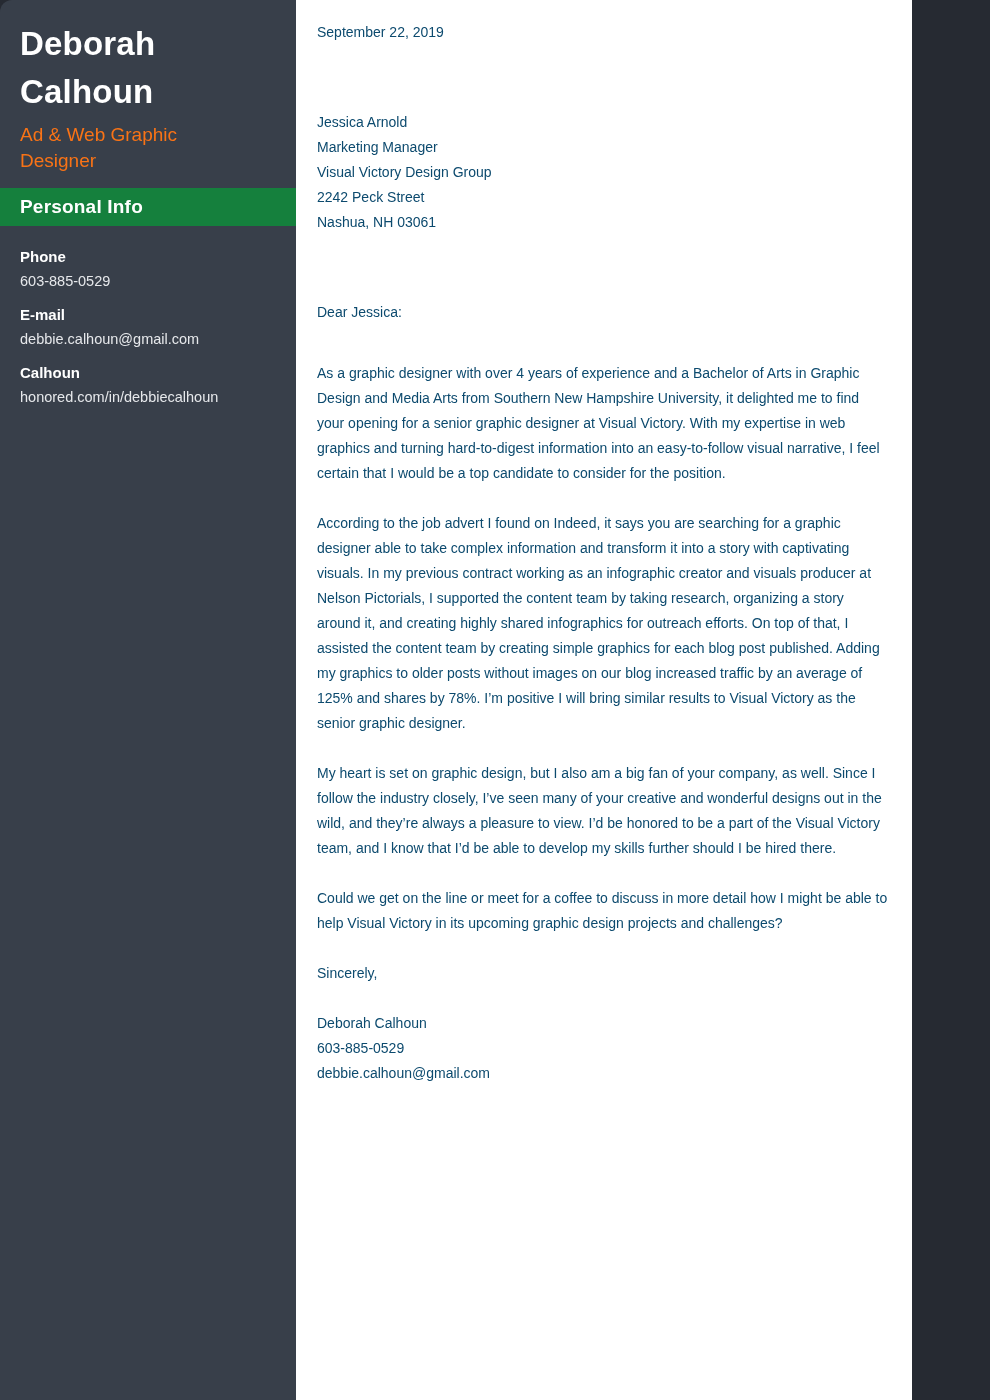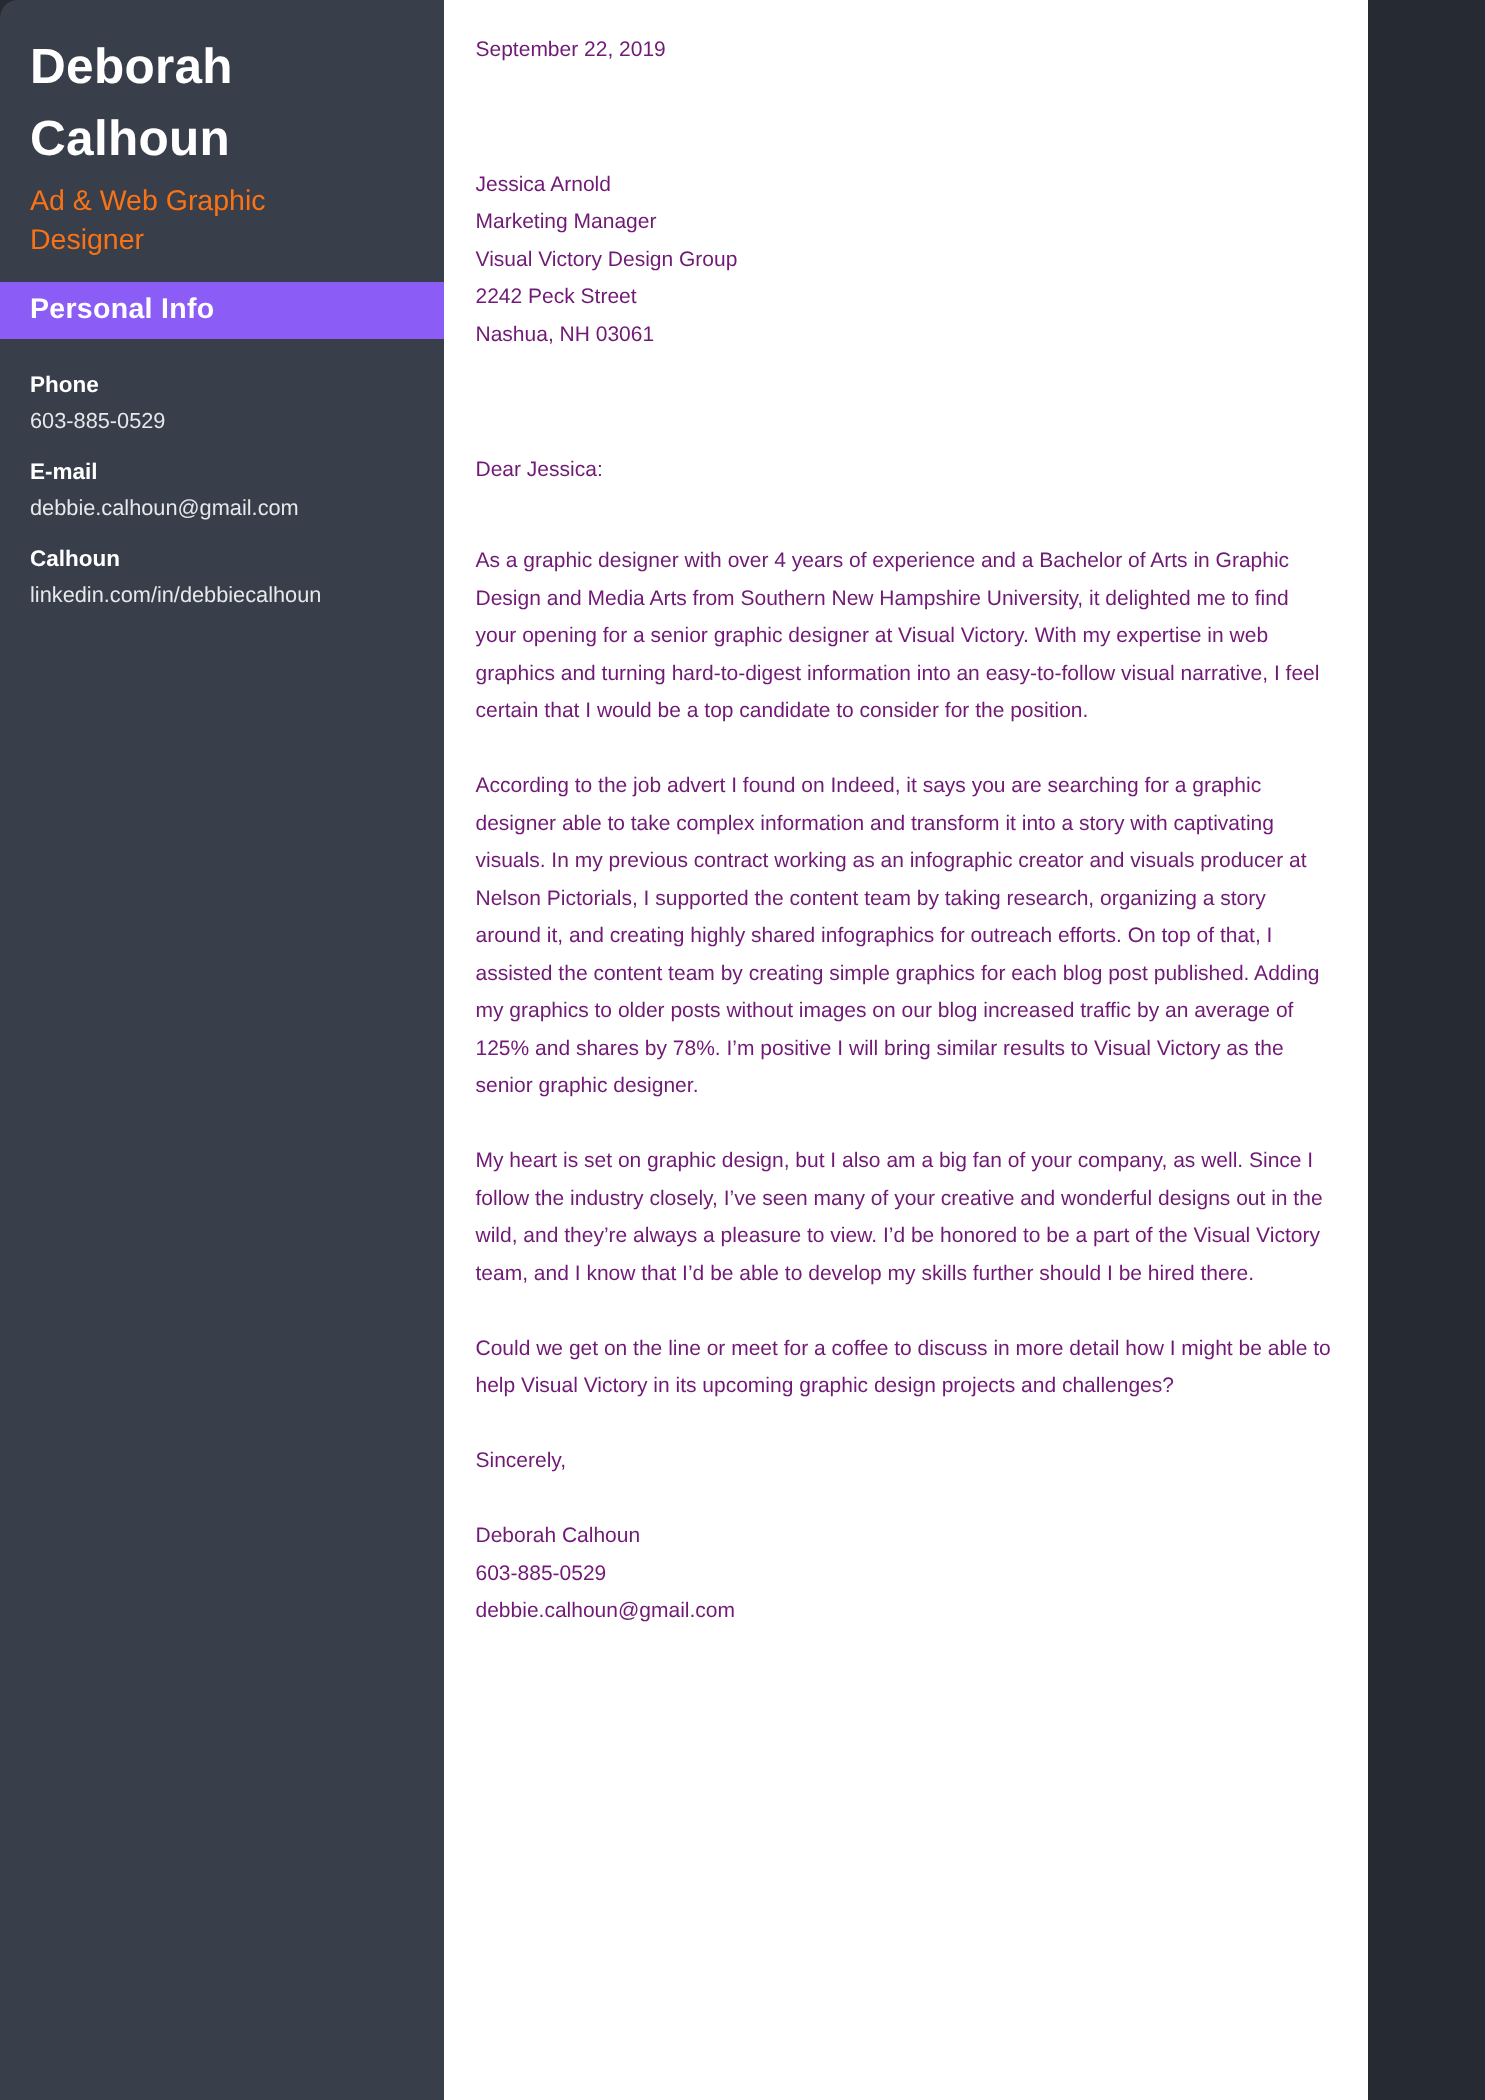--- a/index.html
+++ b/index.html
@@ -47,21 +47,21 @@
     padding: 6px 20px 0 20px;
     max-width: 205px;
     font-size: 19px;
     line-height: 26px;
     font-weight: normal;
     color: #f97316;
   }
   .section-band {
     margin-top: 14px;
     height: 38px;
-    background: #8b5cf6;
+    background: #15803d;
     display: flex;
     align-items: center;
     padding-left: 20px;
     box-sizing: border-box;
   }
   .section-band-title {
     font-size: 19px;
     font-weight: bold;
     color: #ffffff;
     letter-spacing: 0.2px;
@@ -82,21 +82,21 @@
     color: #e6e8eb;
     word-break: break-all;
   }
   
   .main {
     flex: 1;
     box-sizing: border-box;
     padding: 20px 24px 16px 21px;
     font-size: 14px;
     line-height: 25px;
-    color: #701a75;
+    color: #0c4a6e;
     border-radius: 26px;
   }
   .letter-date { margin: 0 0 65px 0; }
   .recipient-block { margin: 0 0 65px 0; }
   .recipient-line { line-height: 25px; }
   .salutation { margin: 0 0 36px 0; }
   .body-paragraph { margin: 0 0 25px 0; }
   .closing { margin: 0 0 25px 0; }
   .signature-block { margin: 0; }
   .signature-line { line-height: 25px; }
@@ -119,21 +119,21 @@
       <div class="contact-group">
         <div class="contact-label">Phone</div>
         <div class="contact-value">603-885-0529</div>
       </div>
       <div class="contact-group">
         <div class="contact-label">E-mail</div>
         <div class="contact-value">debbie.calhoun@gmail.com</div>
       </div>
       <div class="contact-group">
         <div class="contact-label">Calhoun</div>
-        <div class="contact-value">linkedin.com/in/debbiecalhoun</div>
+        <div class="contact-value">honored.com/in/debbiecalhoun</div>
       </div>
     </div>
   </aside>
 
   <main class="main">
     <div class="letter-date">September 22, 2019</div>
 
     <div class="recipient-block">
       <div class="recipient-line">Jessica Arnold</div>
       <div class="recipient-line">Marketing Manager</div>

